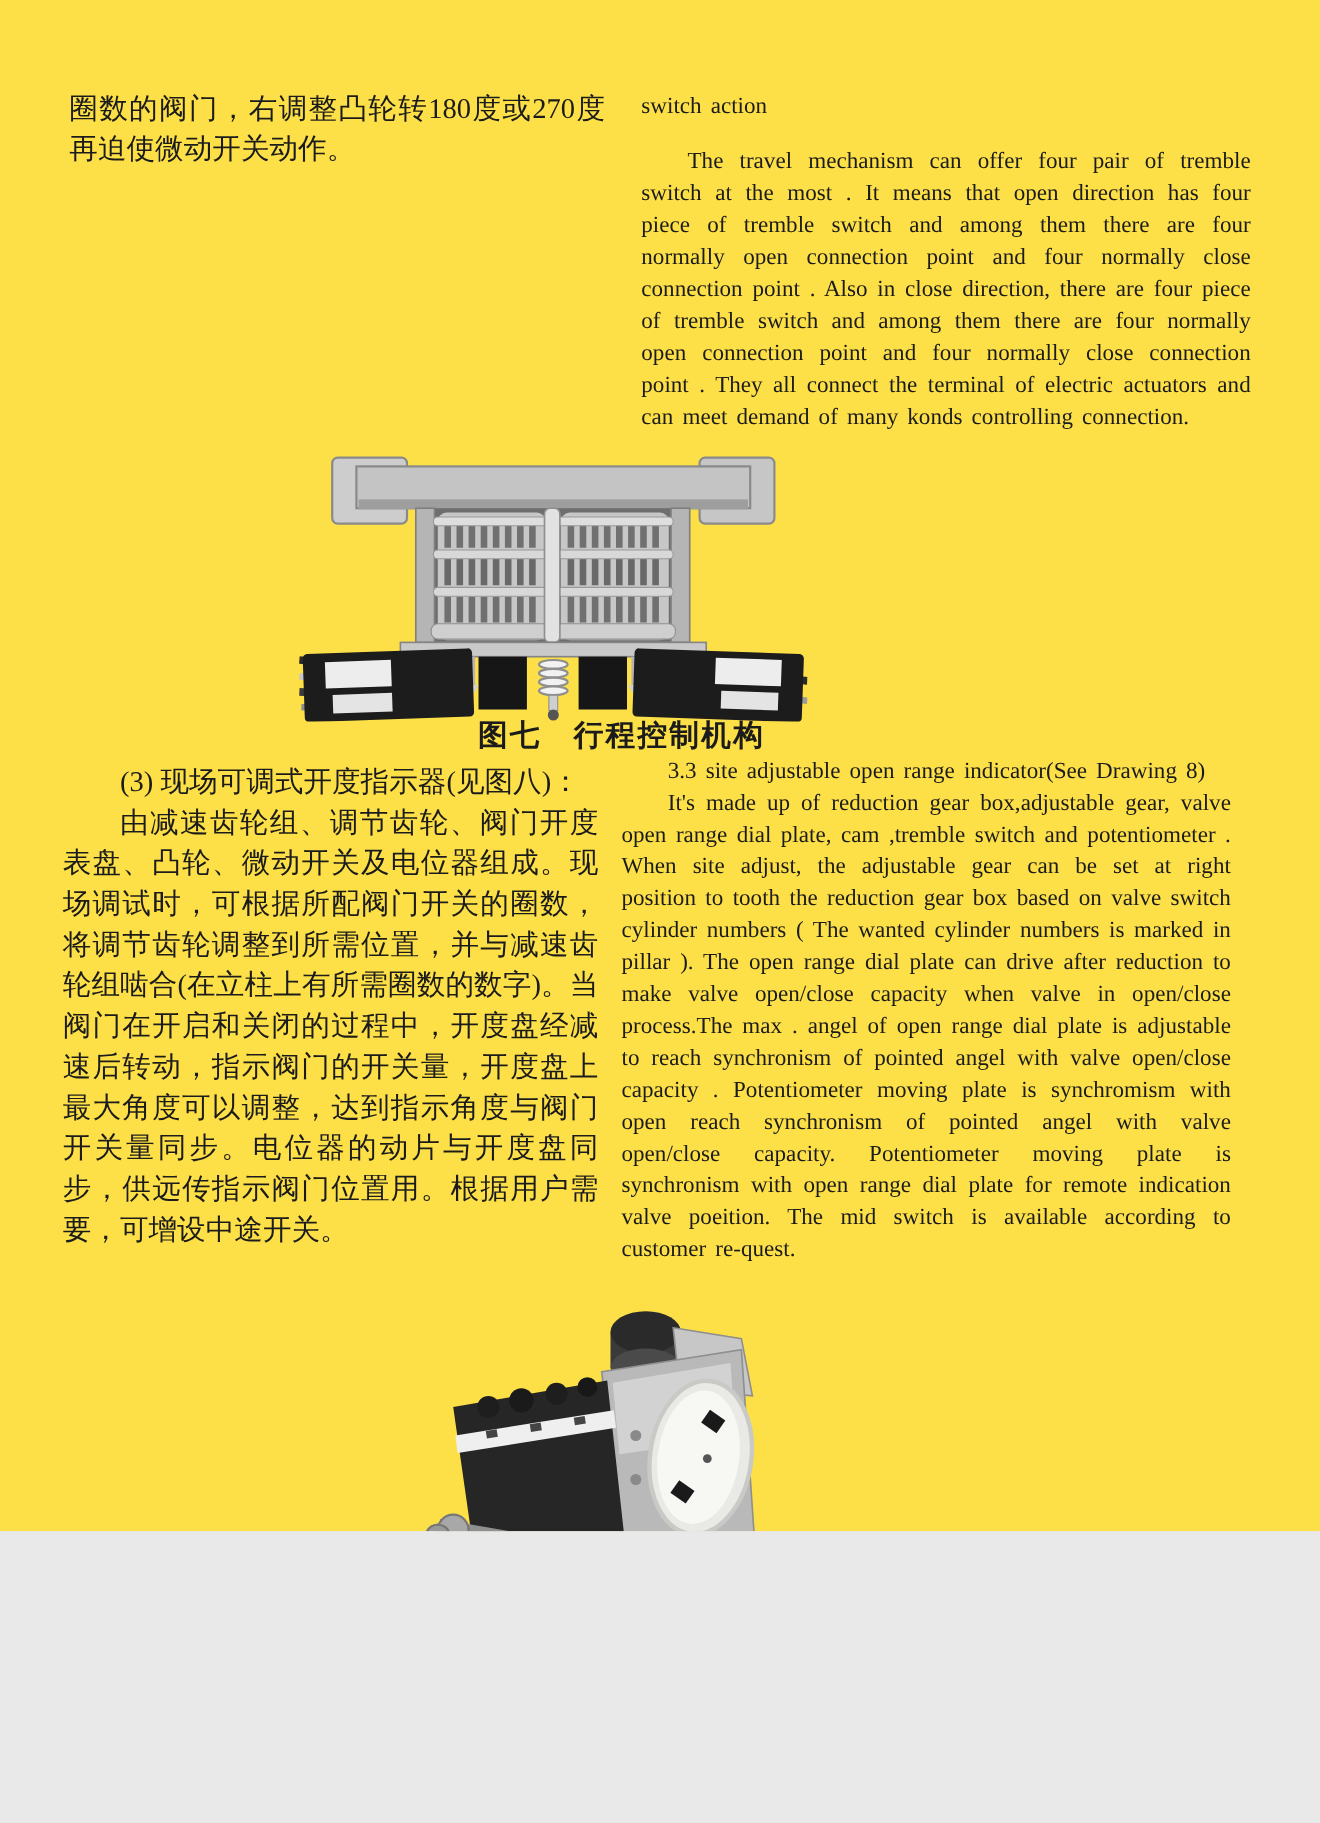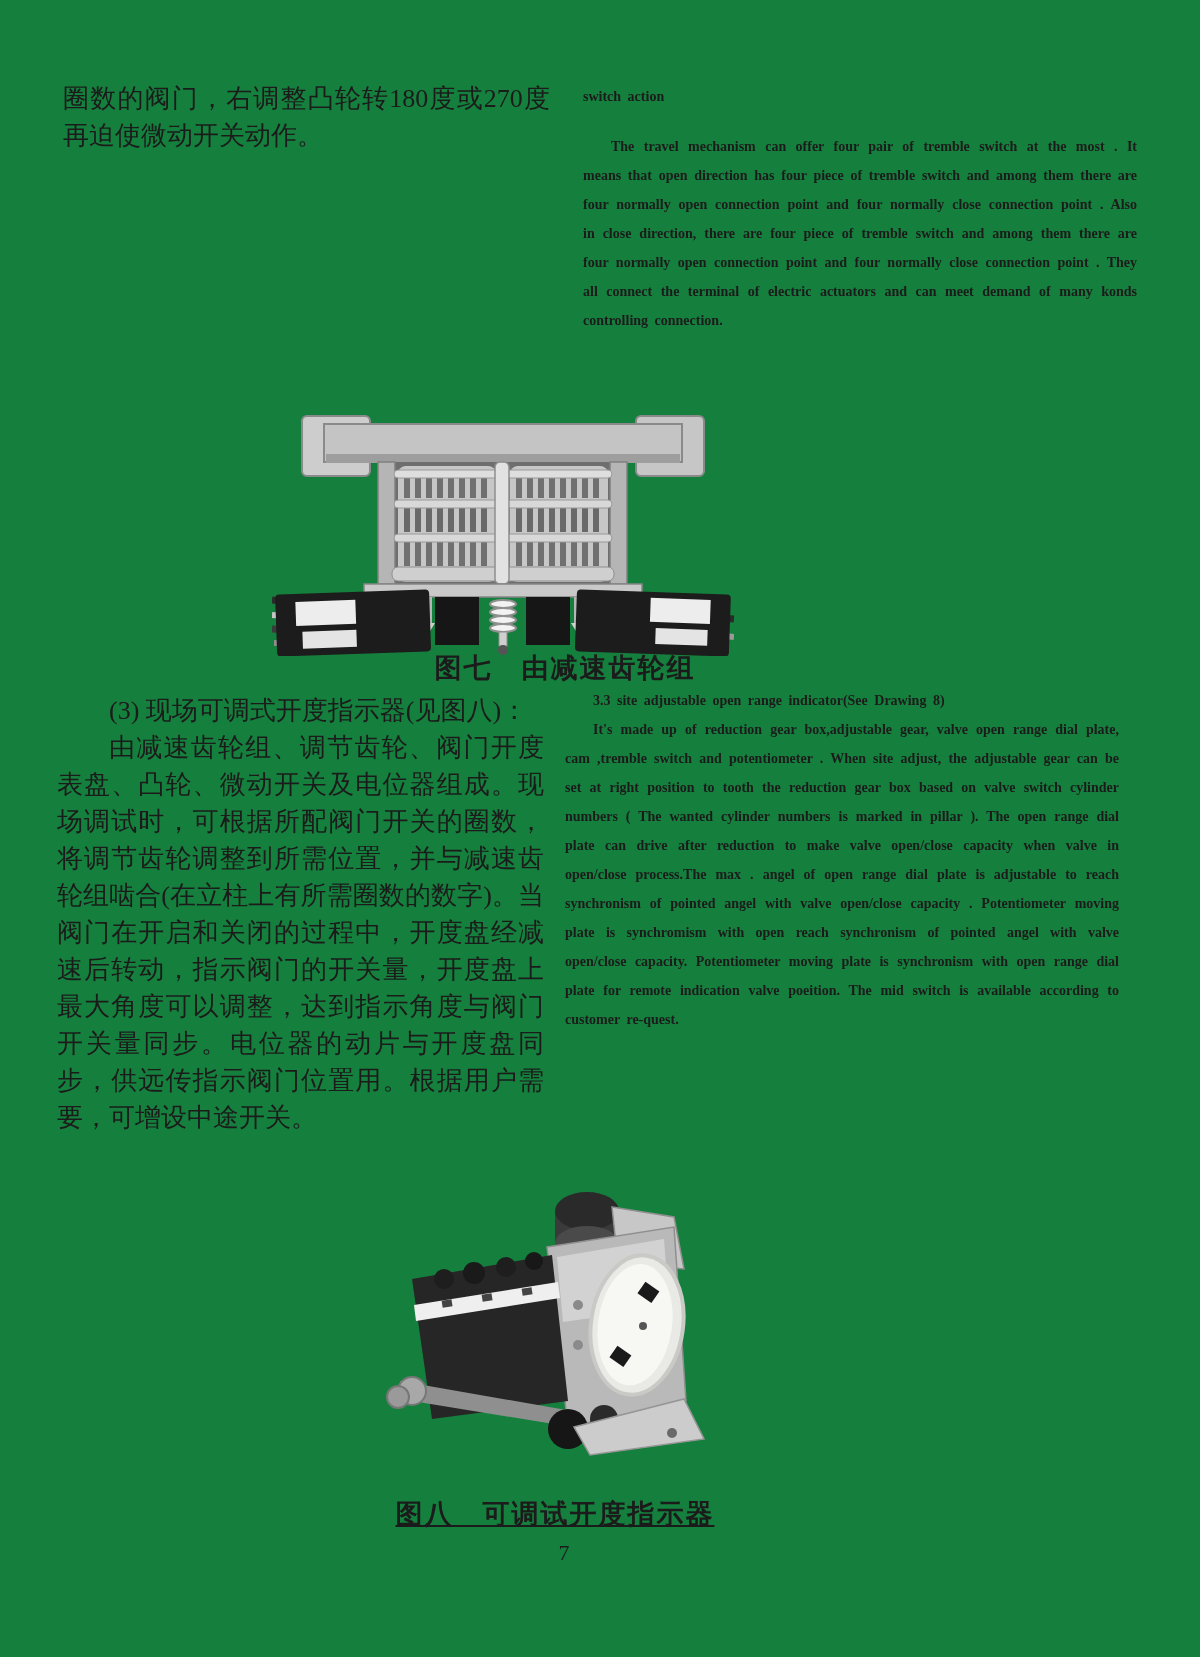--- a/index.html
+++ b/index.html
@@ -1,30 +1,30 @@
 <!DOCTYPE html>
 <html><head>
 <meta charset="utf-8">
 <style>
   html,body { margin:0; padding:0; background:#e9e9e9; }
   .page {
     position:relative;
-    width:1200px; height:1657px;
+    width:1200px; height:1392px;
     margin:0 auto;
-    background:#15803d;
+    background:#fde047;
     color:#1b1b1b;
     font-family:"Liberation Serif","DejaVu Serif",serif;
     overflow:hidden;
   }
   
   .zh { font-size:26px; line-height:37px; text-align:justify; }
   .zh p { margin:0; text-indent:2em; }
   .zh p.noindent { text-indent:0; }
   
-  .en { font-size:14px; line-height:29px; text-align:justify; word-spacing:3px;font-weight:bold; }
+  .en { font-size:21px; line-height:29px; text-align:justify; word-spacing:3px; }
   .en p { margin:0; text-indent:2em; }
   .en p.noindent { text-indent:0; }
   .en p.gap { margin-top:21px; }
 
   .block { position:absolute; }
   #left-top   { left:63px;  top:80px;  width:487px; }
   #right-top  { left:583px; top:82px;  width:554px; }
   #left-mid   { left:57px;  top:692px; width:487px; }
   #right-mid  { left:565px; top:686px; width:554px; }
 
@@ -131,21 +131,21 @@
       </g>
 
       <g transform="rotate(2 382 216)">
         <rect x="304" y="188" width="154" height="62" rx="4" fill="#1c1c1c"></rect>
         <rect x="378" y="194" width="60" height="24" fill="#ededed"></rect>
         <rect x="384" y="224" width="52" height="16" fill="#e4e4e4"></rect>
       </g>
     </svg>
   </div>
 
-  <div id="caption7" class="block">图七　由减速齿轮组</div>
+  <div id="caption7" class="block">图七　行程控制机构</div>
 
   <div id="left-mid" class="block zh">
     <p>(3) 现场可调式开度指示器(见图八)：</p>
     <p>由减速齿轮组、调节齿轮、阀门开度表盘、凸轮、微动开关及电位器组成。现场调试时，可根据所配阀门开关的圈数，将调节齿轮调整到所需位置，并与减速齿轮组啮合(在立柱上有所需圈数的数字)。当阀门在开启和关闭的过程中，开度盘经减速后转动，指示阀门的开关量，开度盘上最大角度可以调整，达到指示角度与阀门开关量同步。电位器的动片与开度盘同步，供远传指示阀门位置用。根据用户需要，可增设中途开关。</p>
   </div>
 
   <div id="right-mid" class="block en">
     <p>3.3 site adjustable open range indicator(See Drawing 8)</p>
     <p>It's made up of reduction gear box,adjustable gear, valve open range dial plate, cam ,tremble switch and potentiometer . When site adjust, the adjustable gear can be set at right position to tooth the reduction gear box based on valve switch cylinder numbers ( The wanted cylinder numbers is marked in pillar ). The open range dial plate can drive after reduction to make valve open/close capacity when valve in open/close process.The max . angel of open range dial plate is adjustable to reach synchronism of pointed angel with valve open/close capacity . Potentiometer moving plate is synchromism with open reach synchronism of pointed angel with valve open/close capacity. Potentiometer moving plate is synchronism with open range dial plate for remote indication valve poeition. The mid switch is available according to customer re-quest.</p>
   </div>

